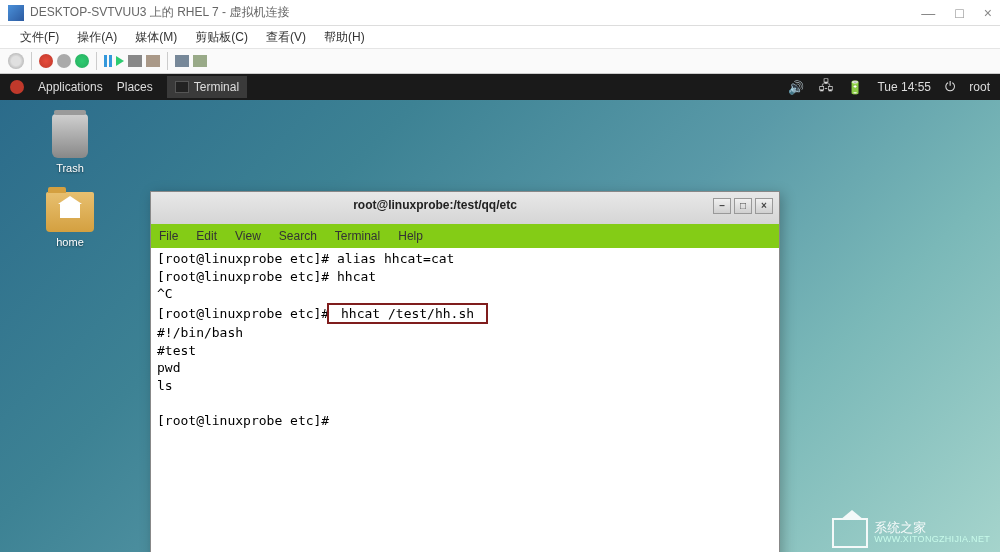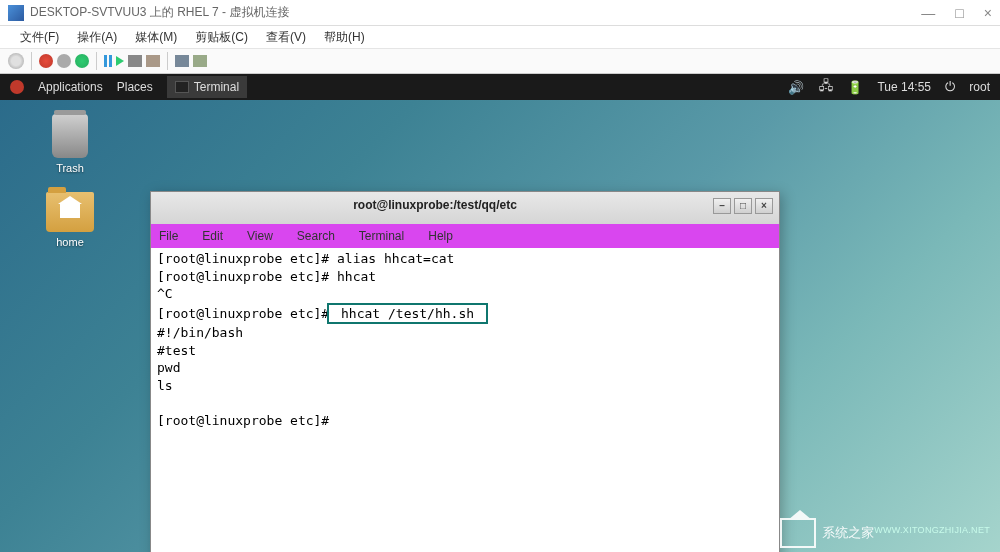--- a/index.html
+++ b/index.html
@@ -49,31 +49,31 @@
     .di-trash { width: 36px; height: 44px; background: linear-gradient(#d0d0d0,#888); border-radius: 4px 4px 6px 6px; position: relative; }
     .di-trash::before { content: ""; position: absolute; top: -4px; left: 2px; right: 2px; height: 5px; background: #9a9a9a; border-radius: 2px; }
     .di-disc { width: 44px; height: 44px; background: radial-gradient(circle,#fff 10%,#ccc 12%,#333 35%,#111 55%,#444 70%,#222 100%); border-radius: 50%; }
     
     
     .term { position: absolute; top: 117px; left: 150px; width: 630px; height: 430px; background: #fff; border: 1px solid #888; box-shadow: 3px 3px 12px rgba(0,0,0,.25); }
     .term-title { height: 32px; background: linear-gradient(#e8e8e8,#d5d5d5); display: flex; align-items: flex-start; padding: 6px 6px; font-weight: bold; font-size: 12px; }
     .term-title-txt { flex: 1; text-align: center; color: #222; }
     .term-btns { display: flex; gap: 3px; }
     .term-btn { width: 18px; height: 16px; background: linear-gradient(#f0f0f0,#d0d0d0); border: 1px solid #999; font-size: 10px; text-align: center; line-height: 14px; color: #444; }
-    .term-menu { height: 24px; background: #d946ef; display: flex; align-items: center; padding: 0 8px; gap: 24px; font-size: 12px; color: #333; }
+    .term-menu { height: 24px; background: #84cc16; display: flex; align-items: center; padding: 0 8px; gap: 18px; font-size: 12px; color: #333; }
     .term-menu span { cursor: pointer; }
     .term-body { padding: 2px 6px; font-family: "DejaVu Sans Mono", Consolas, monospace; font-size: 13px; color: #000; line-height: 1.35; white-space: pre; }
     .term-body span { white-space: pre; }
-    .hl-box { display: inline-block; border: 2px solid #0f766e; padding: 0 4px; margin-left: -2px; }
+    .hl-box { display: inline-block; border: 2px solid #7f1d1d; padding: 0 4px; margin-left: -2px; }
     
     
     .watermark { position: absolute; right: 10px; bottom: 4px; display: flex; align-items: center; gap: 6px; color: #fff; font-size: 13px; opacity: .9; }
     .wm-logo { width: 36px; height: 30px; border: 2px solid #fff; position: relative; }
     .wm-logo::before { content: ""; position: absolute; top: -10px; left: 6px; border-left: 12px solid transparent; border-right: 12px solid transparent; border-bottom: 10px solid #fff; }
-    .wm-txt { display: flex; flex-direction: row; line-height: 1.1; }
+    .wm-txt { display: flex; flex-direction: column; line-height: 1.1; }
     .wm-sub { font-size: 9px; color: #cfe; letter-spacing: 0.3px; }
   </style>
 </head>
 <body>
 
 <div class="hv-titlebar">
   <div class="hv-icon"></div>
   <div class="hv-title">DESKTOP-SVTVUU3 上的 RHEL 7 - 虚拟机连接</div>
   <div class="hv-controls">
     <span class="hv-ctrl">—</span>

